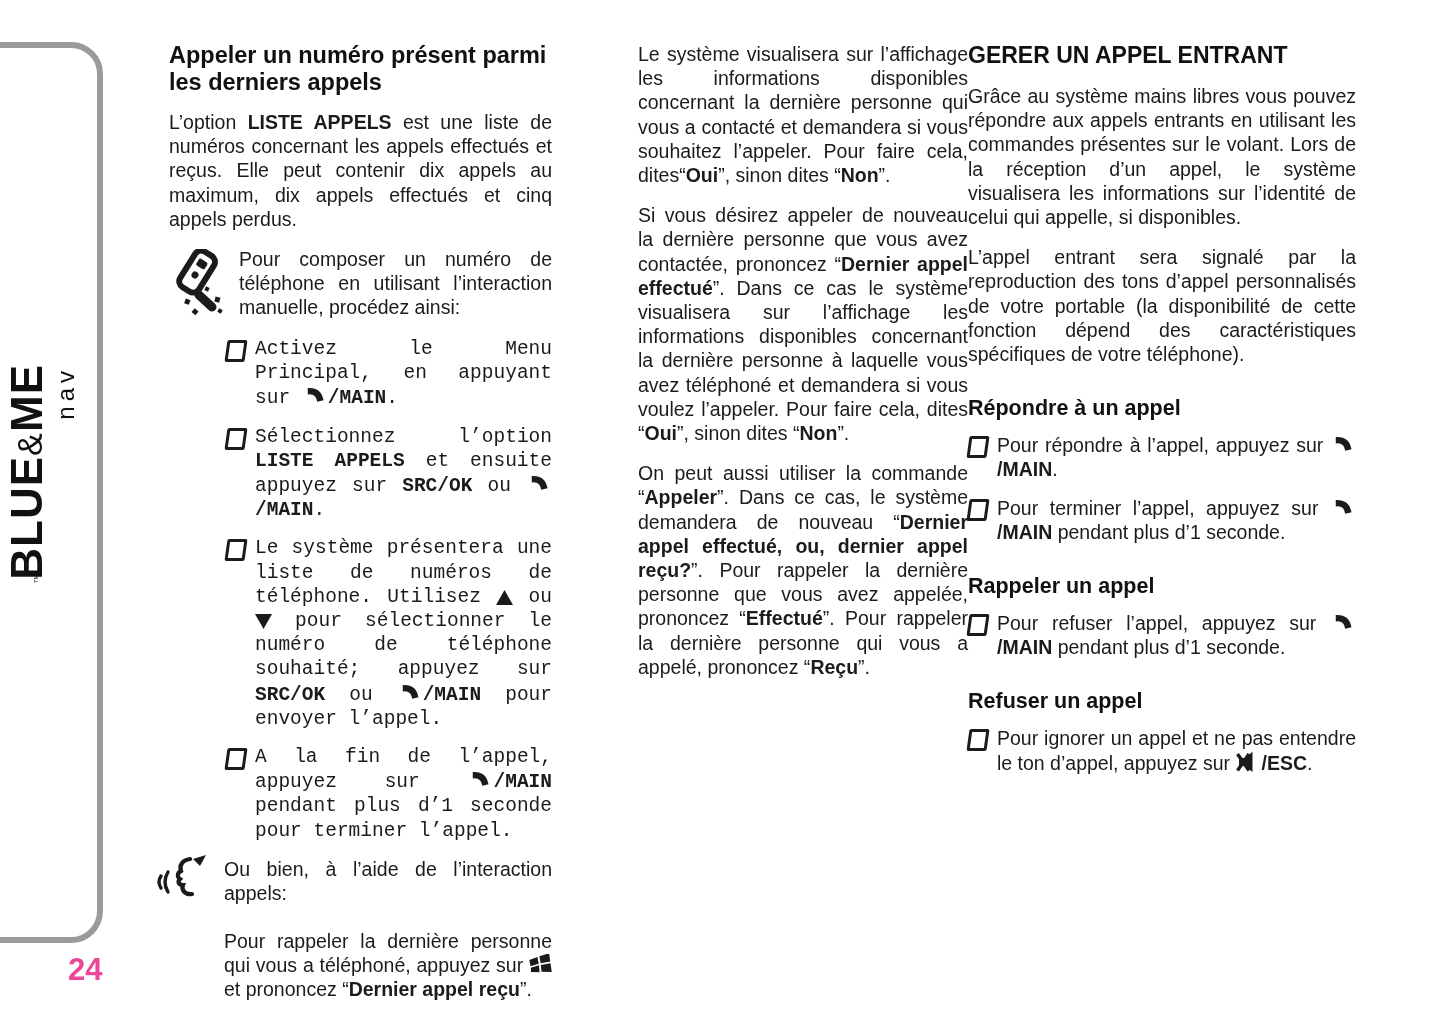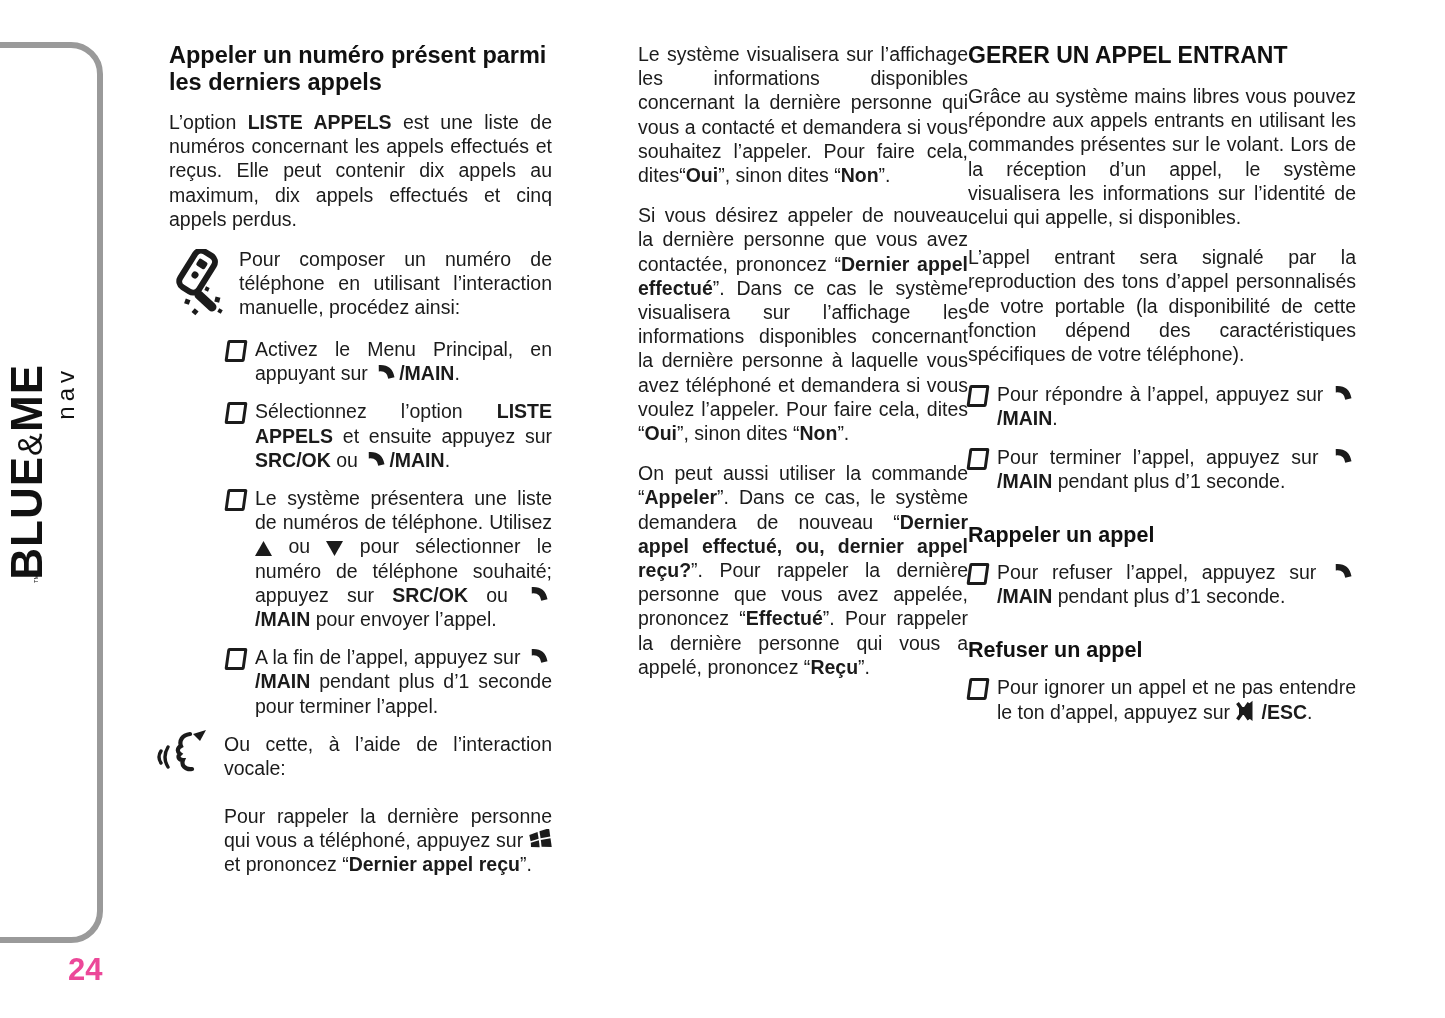--- a/index.html
+++ b/index.html
@@ -22,21 +22,21 @@
   .col2{left:638px;width:330px;}
   .col3{left:968px;width:388px;}
   h2.head{font-size:23.5px;line-height:27px;margin:0 0 14px 0;font-weight:bold;color:#111;}
   h2.head-caps{font-size:23px;line-height:26px;margin:0 0 16px 0;font-weight:bold;color:#111;}
   h3.subhead{font-size:21.5px;line-height:24px;margin:30px 0 13px 0;font-weight:bold;color:#111;}
   .para{font-size:19.5px;line-height:24.2px;margin:0 0 16px 0;text-align:justify;
         hyphens:auto;-webkit-hyphens:auto;}
   .para b{font-weight:bold;}
   
   .bullet{display:flex;margin:0 0 14px 0;}
-  .col1 .bullets{margin-left:57px;}
+  .col1 .bullets{margin-left:57px;font-family:Liberation Mono, monospace;}
   .check{flex:0 0 auto;width:14px;height:16px;border:3px solid #1b1b1b;border-radius:2px;
          transform:skewX(-8deg);margin:3px 9px 0 0;}
   .bullet .para{flex:1;margin:0;}
   
   .media-row{display:flex;margin:2px 0 16px 0;}
   .media-row .big-icon{flex:0 0 auto;color:#1b1b1b;}
   .manual-row .big-icon{width:56px;margin-right:14px;margin-top:2px;}
   .voice-row{margin-left:-15px;}
   .voice-row .big-icon{width:60px;margin-right:10px;margin-top:-6px;}
   .media-row .para{flex:1;margin:0;}
@@ -129,21 +129,21 @@
           <g fill="none" stroke="currentColor" stroke-width="3.4" stroke-linecap="round">
             <path d="M7 25 Q3 31 7 37"></path>
             <path d="M14 21 Q8 31 14 41"></path>
           </g>
           <g fill="none" stroke="currentColor" stroke-width="4.2" stroke-linecap="round">
             <path d="M36 8 C28 9 25 15 27 20 C23 22 23 26 26 28 C23 31 25 34 29 34 C27 39 31 44 38 43"></path>
           </g>
           <path d="M39 8 L52 4 L46 15 Z" fill="currentColor"></path>
         </svg>
       </span>
-      <p class="para">Ou cette, à l’aide de l’interaction vocale:</p>
+      <p class="para">Ou bien, à l’aide de l’interaction appels:</p>
     </div>
 
     <p class="para indent-para">Pour rappeler la dernière personne qui vous a téléphoné, appuyez sur <span class="ic ic-windows-icon"><svg width="23" height="21" viewBox="0 0 23 21">
             <g transform="rotate(-8 11 10)" fill="currentColor">
               <path d="M1 4.5 L9.5 2.6 L9.7 9.6 L1.4 10.8 Z"></path>
               <path d="M11.5 2.2 L21.5 0.6 L21.5 9 L11.7 9.4 Z"></path>
               <path d="M1.4 12.4 L9.7 11.2 L9.5 18.2 L1 16.6 Z"></path>
               <path d="M11.7 11 L21.5 10.6 L21.5 19.6 L11.5 17.8 Z"></path>
             </g>
           </svg></span> et prononcez “<b>Dernier appel reçu</b>”.</p>
@@ -153,20 +153,21 @@
     <p class="para">Le système visualisera sur l’affichage les informations disponibles concernant la dernière personne qui vous a contacté et demandera si vous souhaitez l’appeler. Pour faire cela, dites“<b>Oui</b>”, sinon dites “<b>Non</b>”.</p>
     <p class="para">Si vous désirez appeler de nouveau la dernière personne que vous avez contactée, prononcez “<b>Dernier appel effectué</b>”. Dans ce cas le système visualisera sur l’affichage les informations disponibles concernant la dernière personne à laquelle vous avez téléphoné et demandera si vous voulez l’appeler. Pour faire cela, dites “<b>Oui</b>”, sinon dites “<b>Non</b>”.</p>
     <p class="para">On peut aussi utiliser la commande “<b>Appeler</b>”. Dans ce cas, le système demandera de nouveau “<b>Dernier appel effectué, ou, dernier appel reçu?</b>”. Pour rappeler la dernière personne que vous avez appelée, prononcez “<b>Effectué</b>”. Pour rappeler la dernière personne qui vous a appelé, prononcez “<b>Reçu</b>”.</p>
   </div>
 
   <div class="col col3">
     <h2 class="head-caps">GERER UN APPEL ENTRANT</h2>
     <p class="para">Grâce au système mains libres vous pouvez répondre aux appels entrants en utilisant les commandes présentes sur le volant. Lors de la réception d’un appel, le système visualisera les informations sur l’identité de celui qui appelle, si disponibles.</p>
     <p class="para">L’appel entrant sera signalé par la reproduction des tons d’appel personnalisés de votre portable (la disponibilité de cette fonction dépend des caractéristiques spécifiques de votre téléphone).</p>
 
+    <h3 class="subhead">Répondre à un appel</h3>
     <div class="bullet">
       <span class="check"></span>
       <p class="para">Pour répondre à l’appel, appuyez sur <span class="ic ic-handset-icon"><svg width="26" height="21" viewBox="0 0 26 21">
               <g transform="rotate(38 13 10)">
                 <path d="M3 9 Q13 0 23 9 L19 14 Q13 8 7 14 Z" fill="currentColor"></path>
               </g>
             </svg></span><b>/MAIN</b>.</p>
     </div>
     <div class="bullet">
       <span class="check"></span>

